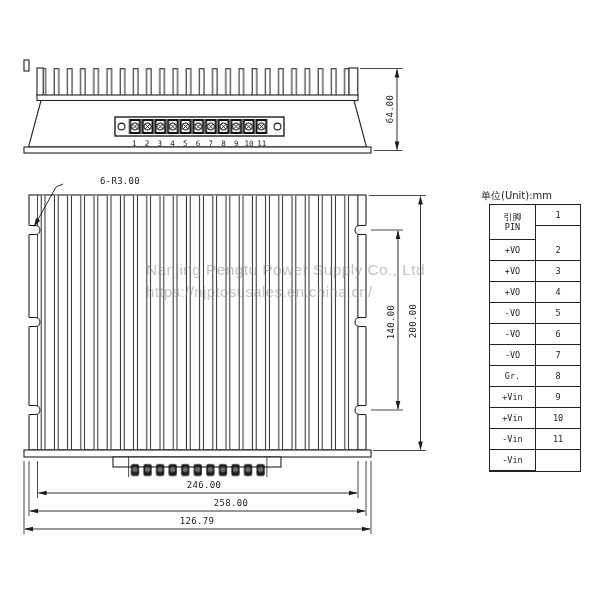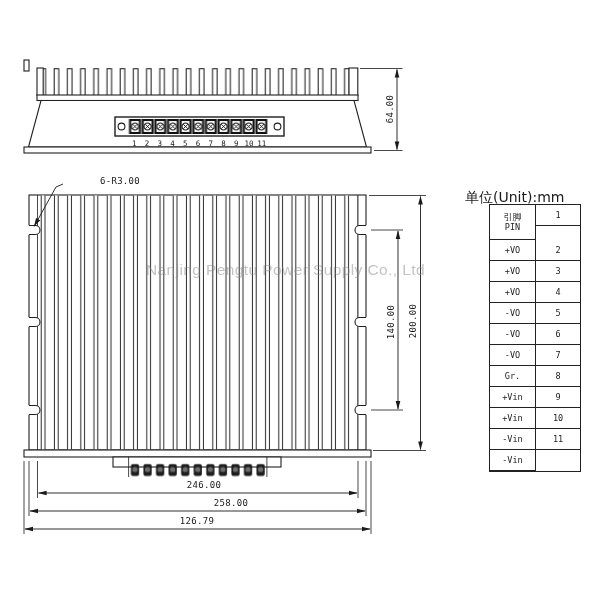--- a/index.html
+++ b/index.html
@@ -15,21 +15,21 @@
   .pinrow span{flex:1;text-align:center;font-size:7.5px;line-height:11px;}
   
   .ptable{position:absolute;left:489px;top:204px;width:90px;border:1px solid #222;
           display:grid;grid-template-columns:46px 1fr;background:#fff;}
   .ptable .cell{border-right:1px solid #222;border-bottom:1px solid #222;
                 display:flex;flex-direction:column;align-items:center;justify-content:center;
                 font-size:8.5px;line-height:10px;height:20px;}
   .ptable .cell:nth-child(2n){border-right:none;}
   .ptable .hcell{height:34px;}
   .ptable .cn{font-family:"DejaVu Sans",sans-serif;font-size:9px;}
-  .unitlbl{position:absolute;left:465px;top:189px;font-size:14px;
+  .unitlbl{position:absolute;left:481px;top:189px;font-size:10px;
            font-family:"DejaVu Sans",sans-serif;}
 </style>
 </head>
 <body>
 
 <div class="canvas">
 
   <svg width="600" height="600" viewBox="0 0 600 600">
     <defs>
       <marker id="arw" viewBox="0 0 10 6" refX="9.3" refY="3" markerWidth="10" markerHeight="6" orient="auto-start-reverse">
@@ -125,20 +125,21 @@
       <line x1="366" y1="461" x2="366" y2="516" class="ext"></line>
       <line x1="30" y1="511" x2="365" y2="511" class="dim" marker-start="url(#arw)" marker-end="url(#arw)"></line>
 
       <line x1="24" y1="461" x2="24" y2="534" class="ext"></line>
       <line x1="371" y1="461" x2="371" y2="534" class="ext"></line>
       <line x1="25" y1="529" x2="370" y2="529" class="dim" marker-start="url(#arw)" marker-end="url(#arw)"></line>
     </g>
   </svg>
 
   <div class="wm" style="left:146px;top:261px;font-size:15.5px;">Nanjing Pengtu Power Supply Co., Ltd</div>
+  <div class="wm" style="left:146px;top:283px;font-size:15px;">https://njptosusales.en.china.cn/</div>
 
   <span class="lbl dimtext rot" style="left:370px;top:104px;width:40px;">64.00</span>
   <span class="lbl dimtext rot" style="left:369px;top:317px;width:44px;">140.00</span>
   <span class="lbl dimtext rot" style="left:391px;top:316px;width:44px;">200.00</span>
   <span class="lbl dimtext" style="left:172px;top:480px;width:50px;margin-left:7px;">246.00</span>
   <span class="lbl dimtext" style="left:172px;top:498px;width:50px;margin-left:34px;">258.00</span>
   <span class="lbl dimtext" style="left:172px;top:516px;width:50px;">126.79</span>
   <span class="lbl" style="left:63px;top:176px;padding-left:37px;">6-R3.00</span>
 
   <div class="pinrow">

